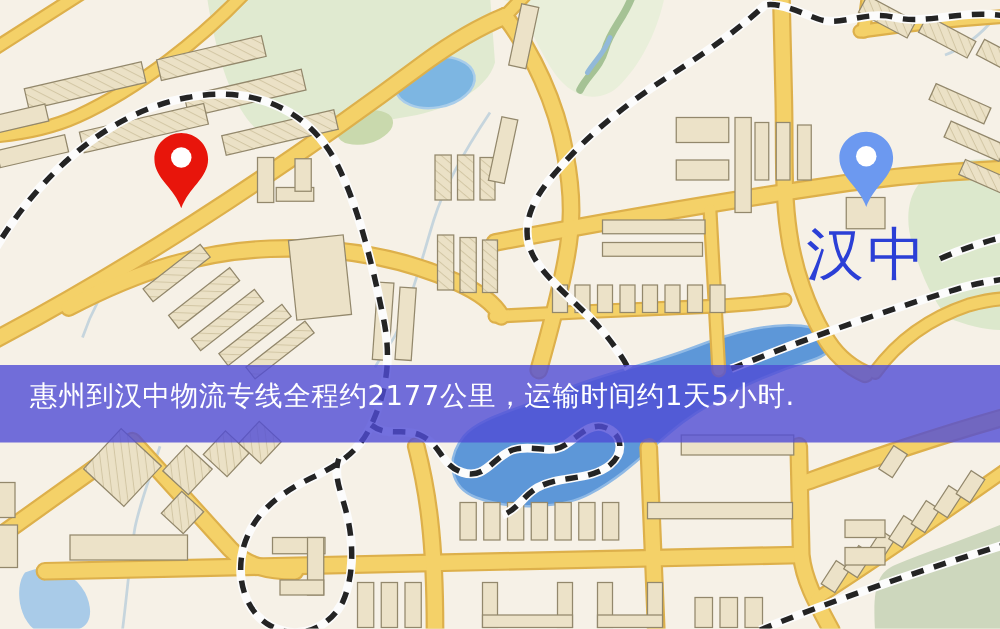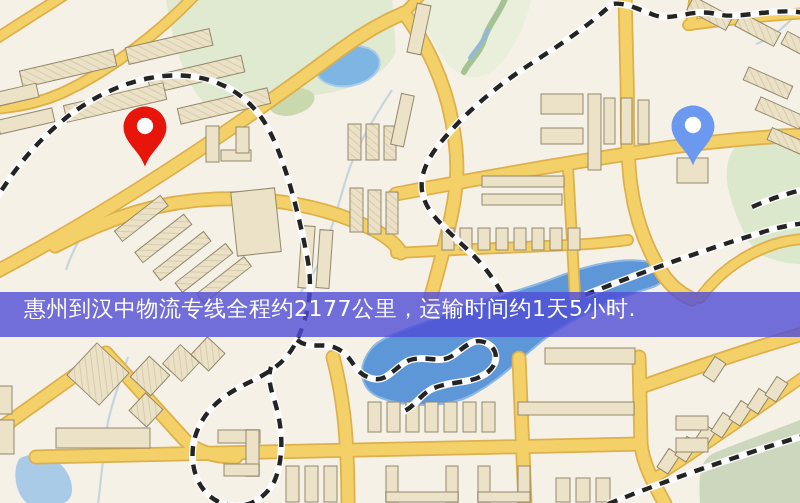--- a/index.html
+++ b/index.html
@@ -16,21 +16,21 @@
   .bld{fill:#ece2c8;stroke:#93886c;stroke-width:1}
   .bldh{fill:url(#hp);stroke:#93886c;stroke-width:1}
   .stream{fill:none;stroke:#c6d5dd;stroke-width:2.2}
   
   .pin{position:absolute;width:46px;height:63px}
   .pin-origin{left:122px;top:105px}
   .pin-dest{left:670px;top:104px}
   .city-label{position:absolute;font-size:46px;line-height:1;white-space:nowrap;letter-spacing:3px;font-weight:400}
   .label-origin{left:93px;top:178px;color:#e8150b}
   .label-dest{left:645px;top:180px;color:#2b3fd6}
-  .banner{position:absolute;left:0;top:292px;width:800px;height:45px;background:rgba(80,76,214,0.80);display:flex;align-items:center;padding:0 0 12px 24px;box-sizing:border-box}
+  .banner{position:absolute;left:0;top:292px;width:800px;height:62px;background:rgba(80,76,214,0.80);display:flex;align-items:center;padding:0 0 12px 24px;box-sizing:border-box}
   .banner span{color:#ffffff;font-size:22px;white-space:nowrap;letter-spacing:0.5px}
 </style>
 </head>
 <body>
 
 <div class="stage">
 
   <svg class="map" width="800" height="503" viewBox="0 0 800 503">
     <defs>
       <pattern id="hp" width="6" height="6" patternUnits="userSpaceOnUse" patternTransform="rotate(40)">
@@ -249,18 +249,19 @@
 
   <svg class="pin pin-origin" viewBox="0 0 48 66">
     <path d="M24 1.5 C11.6 1.5 1.5 11.3 1.5 23.4 C1.5 31.2 5.6 37.3 10.9 43.9 C15.6 49.7 21 55.9 24 64.5 C27 55.9 32.4 49.7 37.1 43.9 C42.4 37.3 46.5 31.2 46.5 23.4 C46.5 11.3 36.4 1.5 24 1.5 Z" fill="#e8150b"></path>
     <circle cx="24" cy="22" r="8.6" fill="#ffffff"></circle>
   </svg>
 
   <svg class="pin pin-dest" viewBox="0 0 48 66">
     <path d="M24 1.5 C11.6 1.5 1.5 11.3 1.5 23.4 C1.5 31.2 5.6 37.3 10.9 43.9 C15.6 49.7 21 55.9 24 64.5 C27 55.9 32.4 49.7 37.1 43.9 C42.4 37.3 46.5 31.2 46.5 23.4 C46.5 11.3 36.4 1.5 24 1.5 Z" fill="#6c99f0"></path>
     <circle cx="24" cy="22" r="8.6" fill="#ffffff"></circle>
   </svg>
+  <div class="city-label label-dest">汉中</div>
 
   <div class="banner">
     <span>惠州到汉中物流专线全程约2177公里，运输时间约1天5小时.</span>
   </div>
 
 </div>
 
 </body></html>

